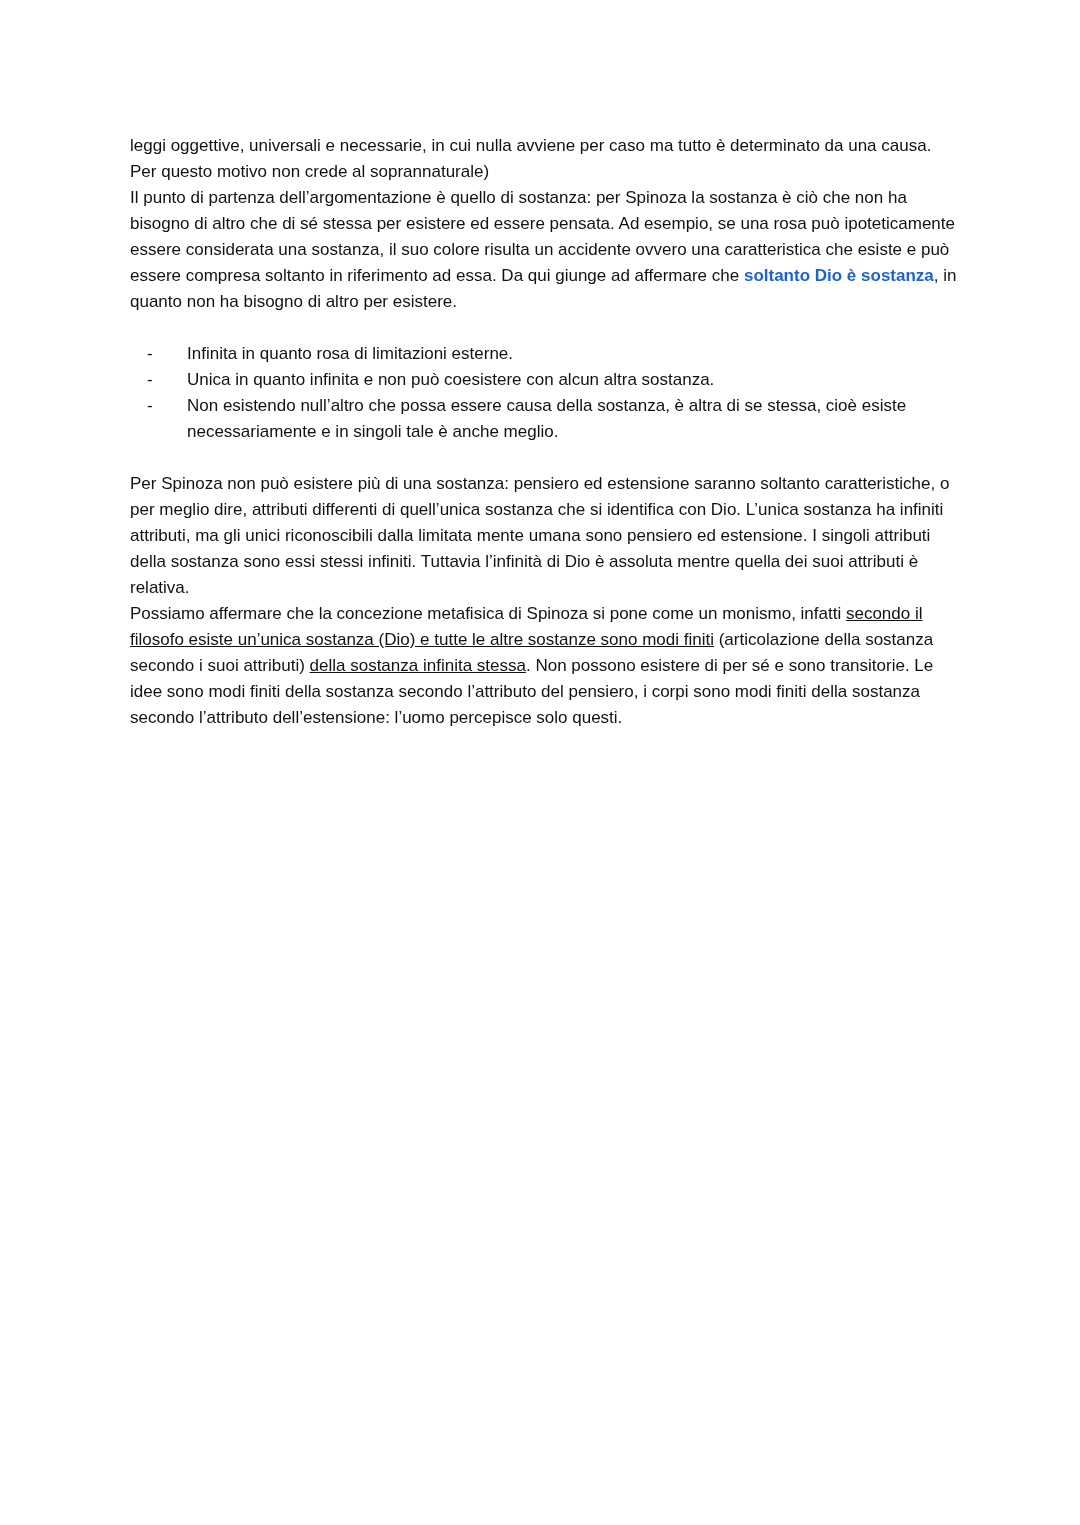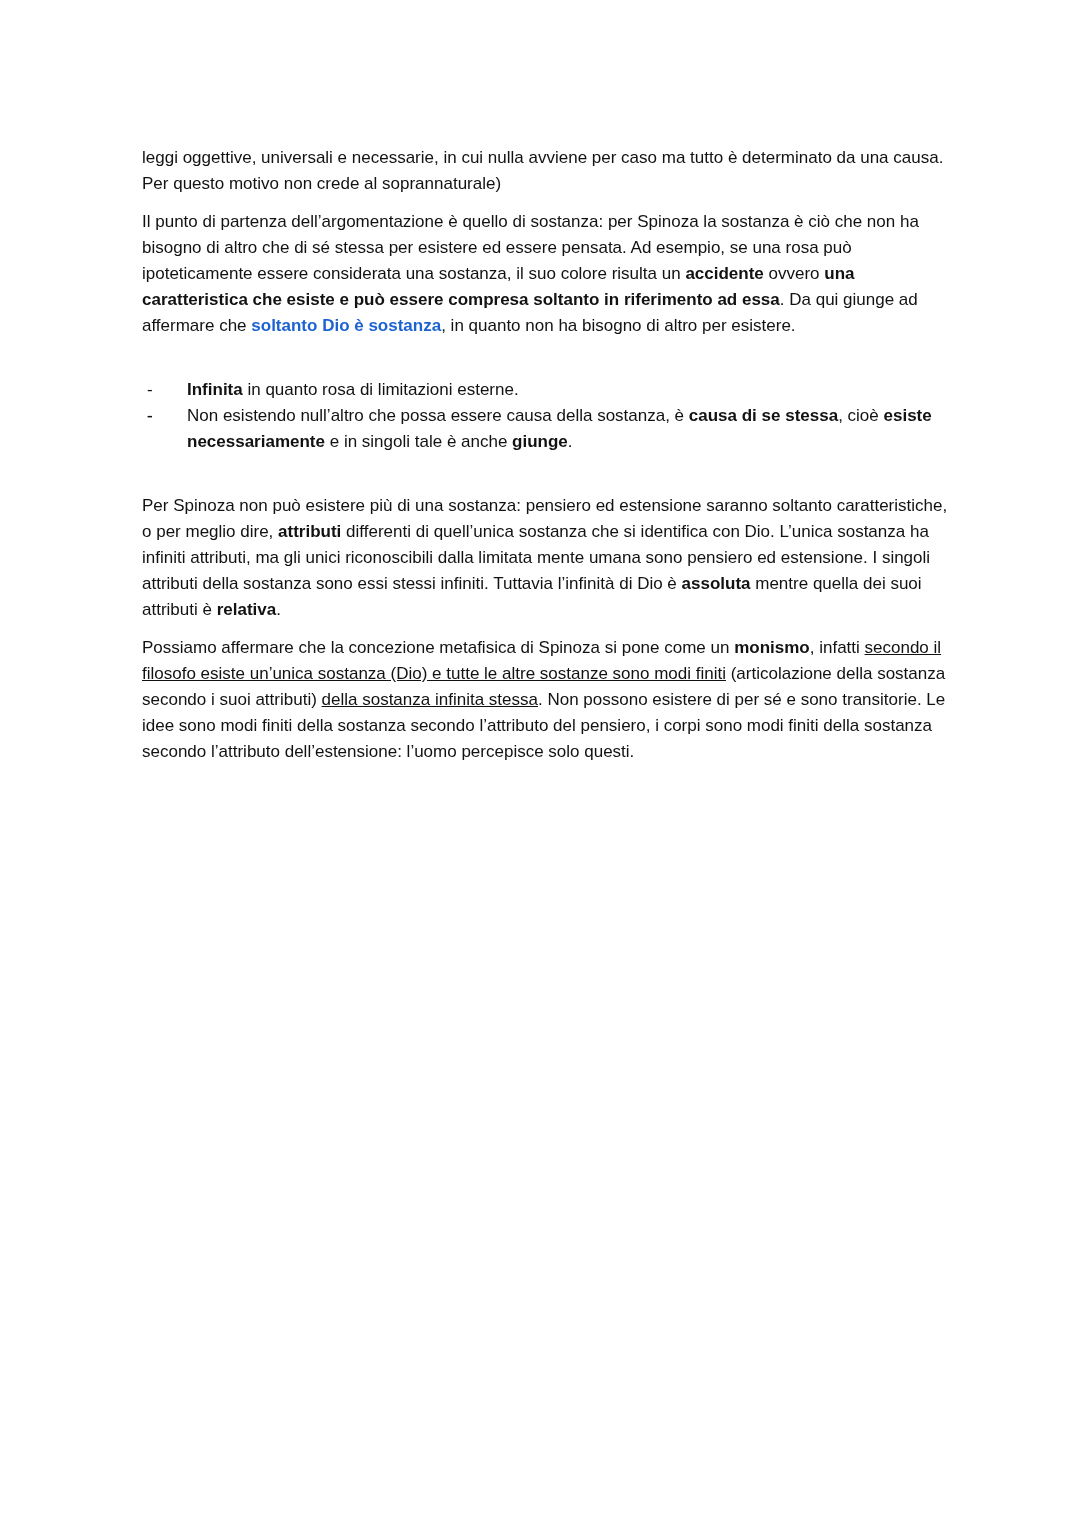--- a/index.html
+++ b/index.html
@@ -16,41 +16,41 @@
     box-sizing: border-box;
     width: 1080px;
     height: 1525px;
     background: #ffffff;
     padding: 133px 120px 0 130px;
     color: #121212;
     font-size: 17px;
     line-height: 26px;
   }
   p.para {
-    margin: 12px;
+    margin: 0;
     padding: 0;
   }
   .blank-line {
     height: 26px;
   }
   ul.dash-list {
     list-style: none;
     margin: 0;
     padding: 0;
   }
   li.dash-item {
     position: relative;
     padding-left: 57px;
   }
   .dash {
     position: absolute;
     left: 17px;
     top: 0;
   }
-  span.b { font-weight: 700; }
+  span.b { font-weight: 400; }
   span.u { text-decoration: underline; }
   span.link {
     font-weight: 700;
     color: #1c63d2;
   }
 </style>
 </head>
 <body>
 
 <div class="page">
@@ -62,24 +62,25 @@
   <div class="blank-line"></div>
 
 
   <ul class="dash-list">
     <li class="dash-item">
       <span class="dash">-</span>
       <span class="item-text"><span class="b">Infinita</span><span> in quanto rosa di limitazioni esterne.</span></span>
     </li>
     <li class="dash-item">
       <span class="dash">-</span>
+      <span class="item-text"><span class="b">Unica</span><span> in quanto infinita e non può coesistere con alcun altra sostanza.</span></span>
     </li>
     <li class="dash-item">
       <span class="dash">-</span>
-      <span class="item-text"><span>Non esistendo null’altro che possa essere causa della sostanza, è </span><span class="b">causa di se stessa</span><span>, cioè </span><span class="b">esiste necessariamente</span><span> e in singoli tale è anche </span><span class="b">giunge</span><span>.</span></span>
+      <span class="item-text"><span>Non esistendo null’altro che possa essere causa della sostanza, è </span><span class="b">altra di se stessa</span><span>, cioè </span><span class="b">esiste necessariamente</span><span> e in singoli tale è anche </span><span class="b">meglio</span><span>.</span></span>
     </li>
   </ul>
 
   <div class="blank-line"></div>
 
   <p class="para"><span>Per Spinoza non può esistere più di una sostanza: pensiero ed estensione saranno soltanto caratteristiche, o per meglio dire, </span><span class="b">attributi</span><span> differenti di quell’unica sostanza che si identifica con Dio. L’unica sostanza ha infiniti attributi, ma gli unici riconoscibili dalla limitata mente umana sono pensiero ed estensione. I singoli attributi della sostanza sono essi stessi infiniti. Tuttavia l’infinità di Dio è </span><span class="b">assoluta</span><span> mentre quella dei suoi attributi è </span><span class="b">relativa</span><span>.</span></p>
 
   <p class="para"><span>Possiamo affermare che la concezione metafisica di Spinoza si pone come un </span><span class="b">monismo</span><span>, infatti </span><span class="u">secondo il filosofo esiste un’unica sostanza (Dio) e tutte le altre sostanze sono modi finiti</span><span> (articolazione della sostanza secondo i suoi attributi) </span><span class="u">della sostanza infinita stessa</span><span>. Non possono esistere di per sé e sono transitorie. Le idee sono modi finiti della sostanza secondo l’attributo del pensiero, i corpi sono modi finiti della sostanza secondo l’attributo dell’estensione: l’uomo percepisce solo questi.</span></p>
 
 </div>

